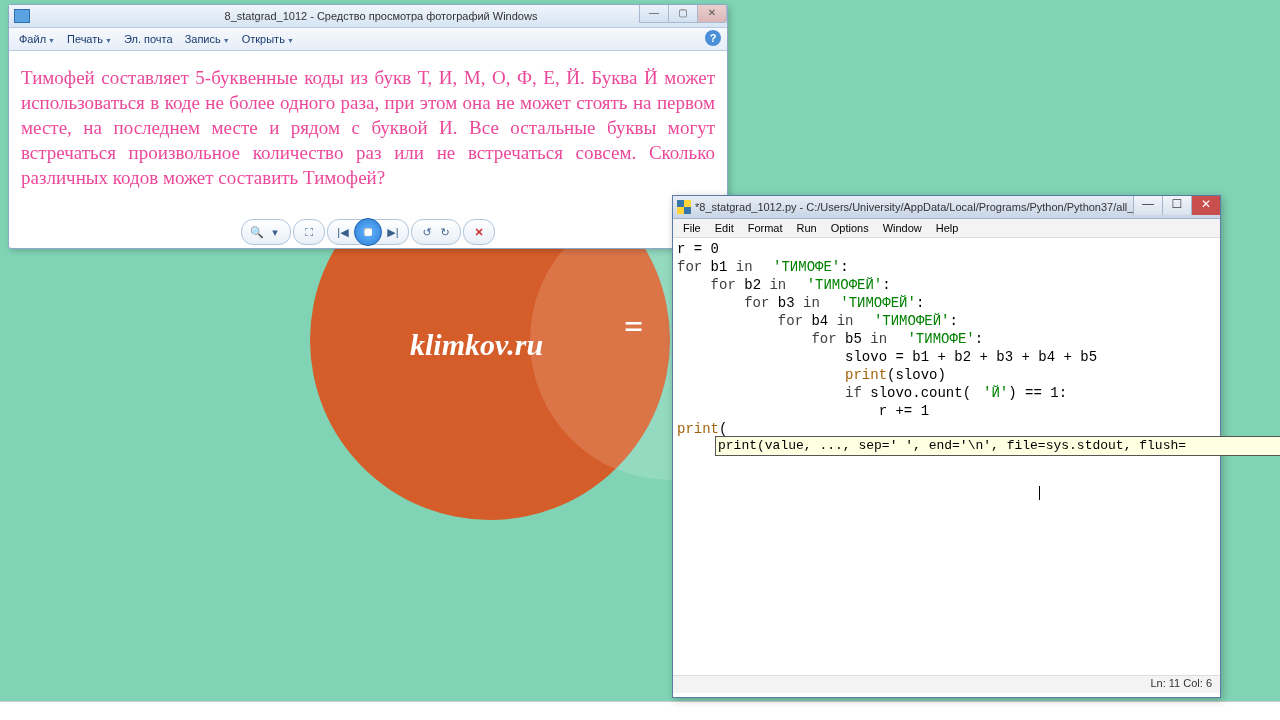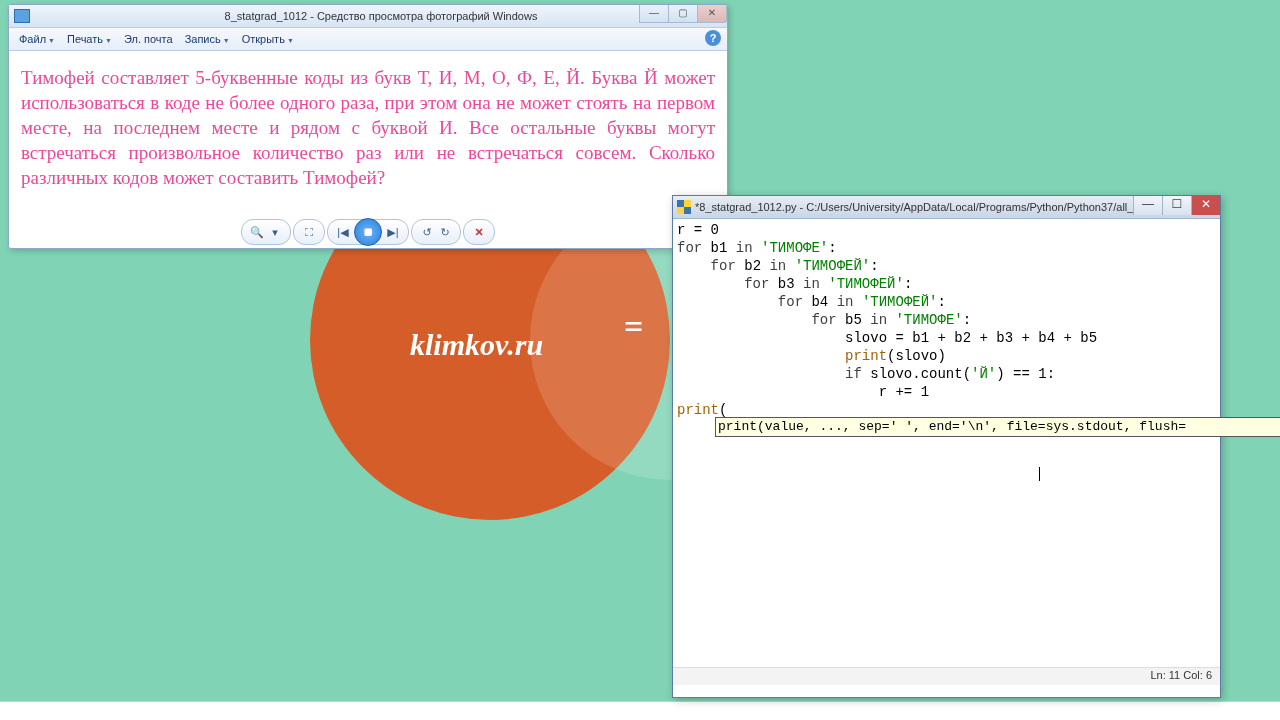--- a/index.html
+++ b/index.html
@@ -37,24 +37,24 @@
 .idle-py-icon .b{background:#3776ab;}
 .idle-py-icon .y{background:#ffd43b;}
 .idle-title-text{flex:1;white-space:nowrap;overflow:hidden;}
 .idle-winbtns{display:flex;position:absolute;right:0;top:0;}
 .idle-winbtn{width:28px;height:19px;border-left:1px solid #a2b5cf;font-size:12px;text-align:center;line-height:17px;color:#444;background:linear-gradient(#f2f5fa,#d8e2ee);}
 .idle-winbtn.close{background:#c94f4f;color:#fff;}
 .idle-menubar{height:18px;background:#f3f3f3;border-bottom:1px solid #ddd;display:flex;align-items:center;font-size:11px;padding:0 3px;}
 .idle-menu{padding:1px 7px;}
 .idle-code{font-family:'Courier New',monospace;font-size:14px;line-height:18px;padding:2px 4px;white-space:pre;position:relative;height:438px;}
 .kw{color:#404040;}
-.str{color:#008000;}
+.str{color:#008000;margin-left:12px;}
 .fn{color:#a16207;}
 .tooltip{position:absolute;left:42px;top:198px;background:#ffffe1;border:1px solid #555;font-family:'Courier New',monospace;font-size:13px;padding:0 2px;white-space:nowrap;width:561px;overflow:hidden;}
-.idle-status{position:absolute;bottom:12px;right:0;height:18px;background:#f3f3f3;border-top:1px solid #ddd;font-size:11px;text-align:right;padding:1px 8px;color:#333;width:100%;box-sizing:border-box;}
+.idle-status{position:absolute;bottom:4px;right:0;height:18px;background:#f3f3f3;border-top:1px solid #ddd;font-size:11px;text-align:right;padding:1px 8px;color:#333;width:100%;box-sizing:border-box;}
 .cursor-caret{display:inline-block;width:1px;height:14px;background:#000;position:absolute;}
 </style>
 </head>
 <body>
 
 <div class="bg-circle"></div>
 <div class="bg-ring"></div>
 <div class="brand">klimkov.ru</div>
 <div class="equals">=</div>
 <div class="bottom-strip"></div>
@@ -109,20 +109,29 @@
         <div class="y"></div>
         <div class="b"></div>
       </div>
     <div class="idle-title-text">*8_statgrad_1012.py - C:/Users/University/AppData/Local/Programs/Python/Python37/all_8/8_statgrad_101...</div>
     <div class="idle-winbtns">
       <div class="idle-winbtn">—</div>
       <div class="idle-winbtn">☐</div>
       <div class="idle-winbtn close">✕</div>
     </div>
   </div>
+  <div class="idle-menubar">
+    <div class="idle-menu">File</div>
+    <div class="idle-menu">Edit</div>
+    <div class="idle-menu">Format</div>
+    <div class="idle-menu">Run</div>
+    <div class="idle-menu">Options</div>
+    <div class="idle-menu">Window</div>
+    <div class="idle-menu">Help</div>
+  </div>
   <div class="idle-code"><span>r = </span><span>0</span>
 <span class="kw">for</span><span> b1 </span><span class="kw">in</span> <span class="str">'ТИМОФЕ'</span><span>:</span>
 <span>    </span><span class="kw">for</span><span> b2 </span><span class="kw">in</span> <span class="str">'ТИМОФЕЙ'</span><span>:</span>
 <span>        </span><span class="kw">for</span><span> b3 </span><span class="kw">in</span> <span class="str">'ТИМОФЕЙ'</span><span>:</span>
 <span>            </span><span class="kw">for</span><span> b4 </span><span class="kw">in</span> <span class="str">'ТИМОФЕЙ'</span><span>:</span>
 <span>                </span><span class="kw">for</span><span> b5 </span><span class="kw">in</span> <span class="str">'ТИМОФЕ'</span><span>:</span>
 <span>                    slovo = b1 + b2 + b3 + b4 + b5</span>
 <span>                    </span><span class="fn">print</span><span>(slovo)</span>
 <span>                    </span><span class="kw">if</span><span> slovo.count(</span><span class="str">'Й'</span><span>) == </span><span>1</span><span>:</span>
 <span>                        r += </span><span>1</span>

